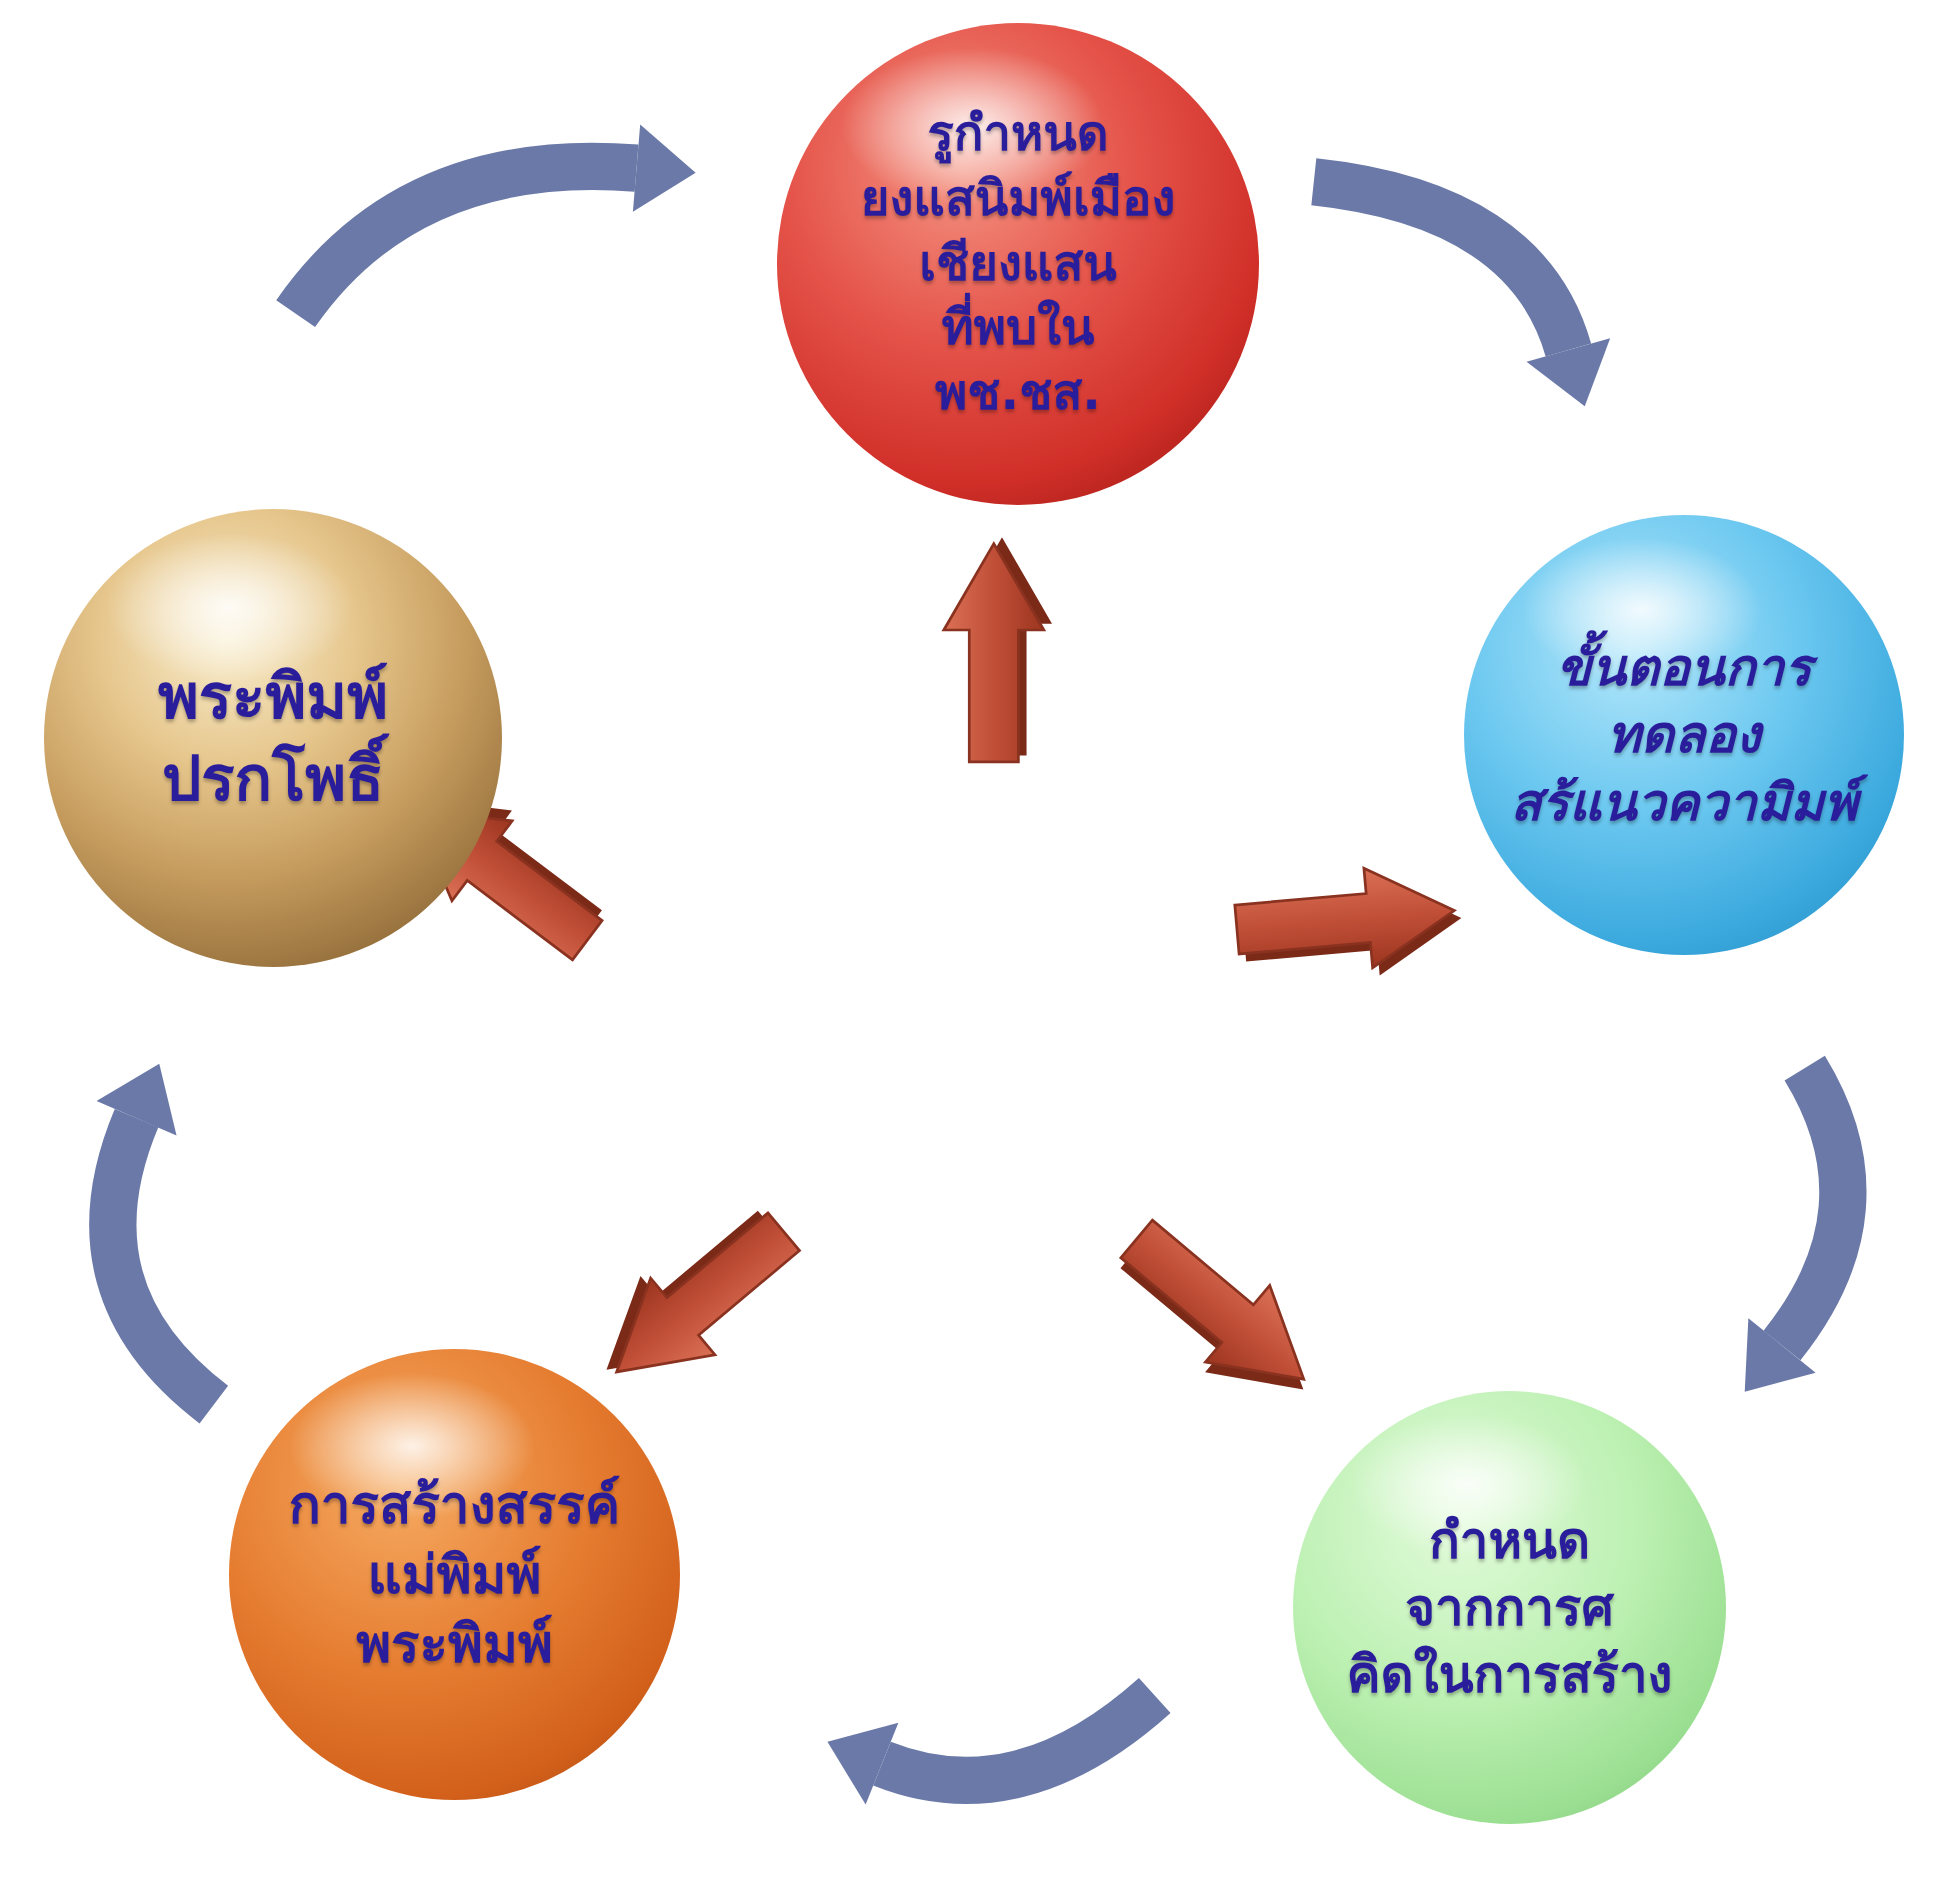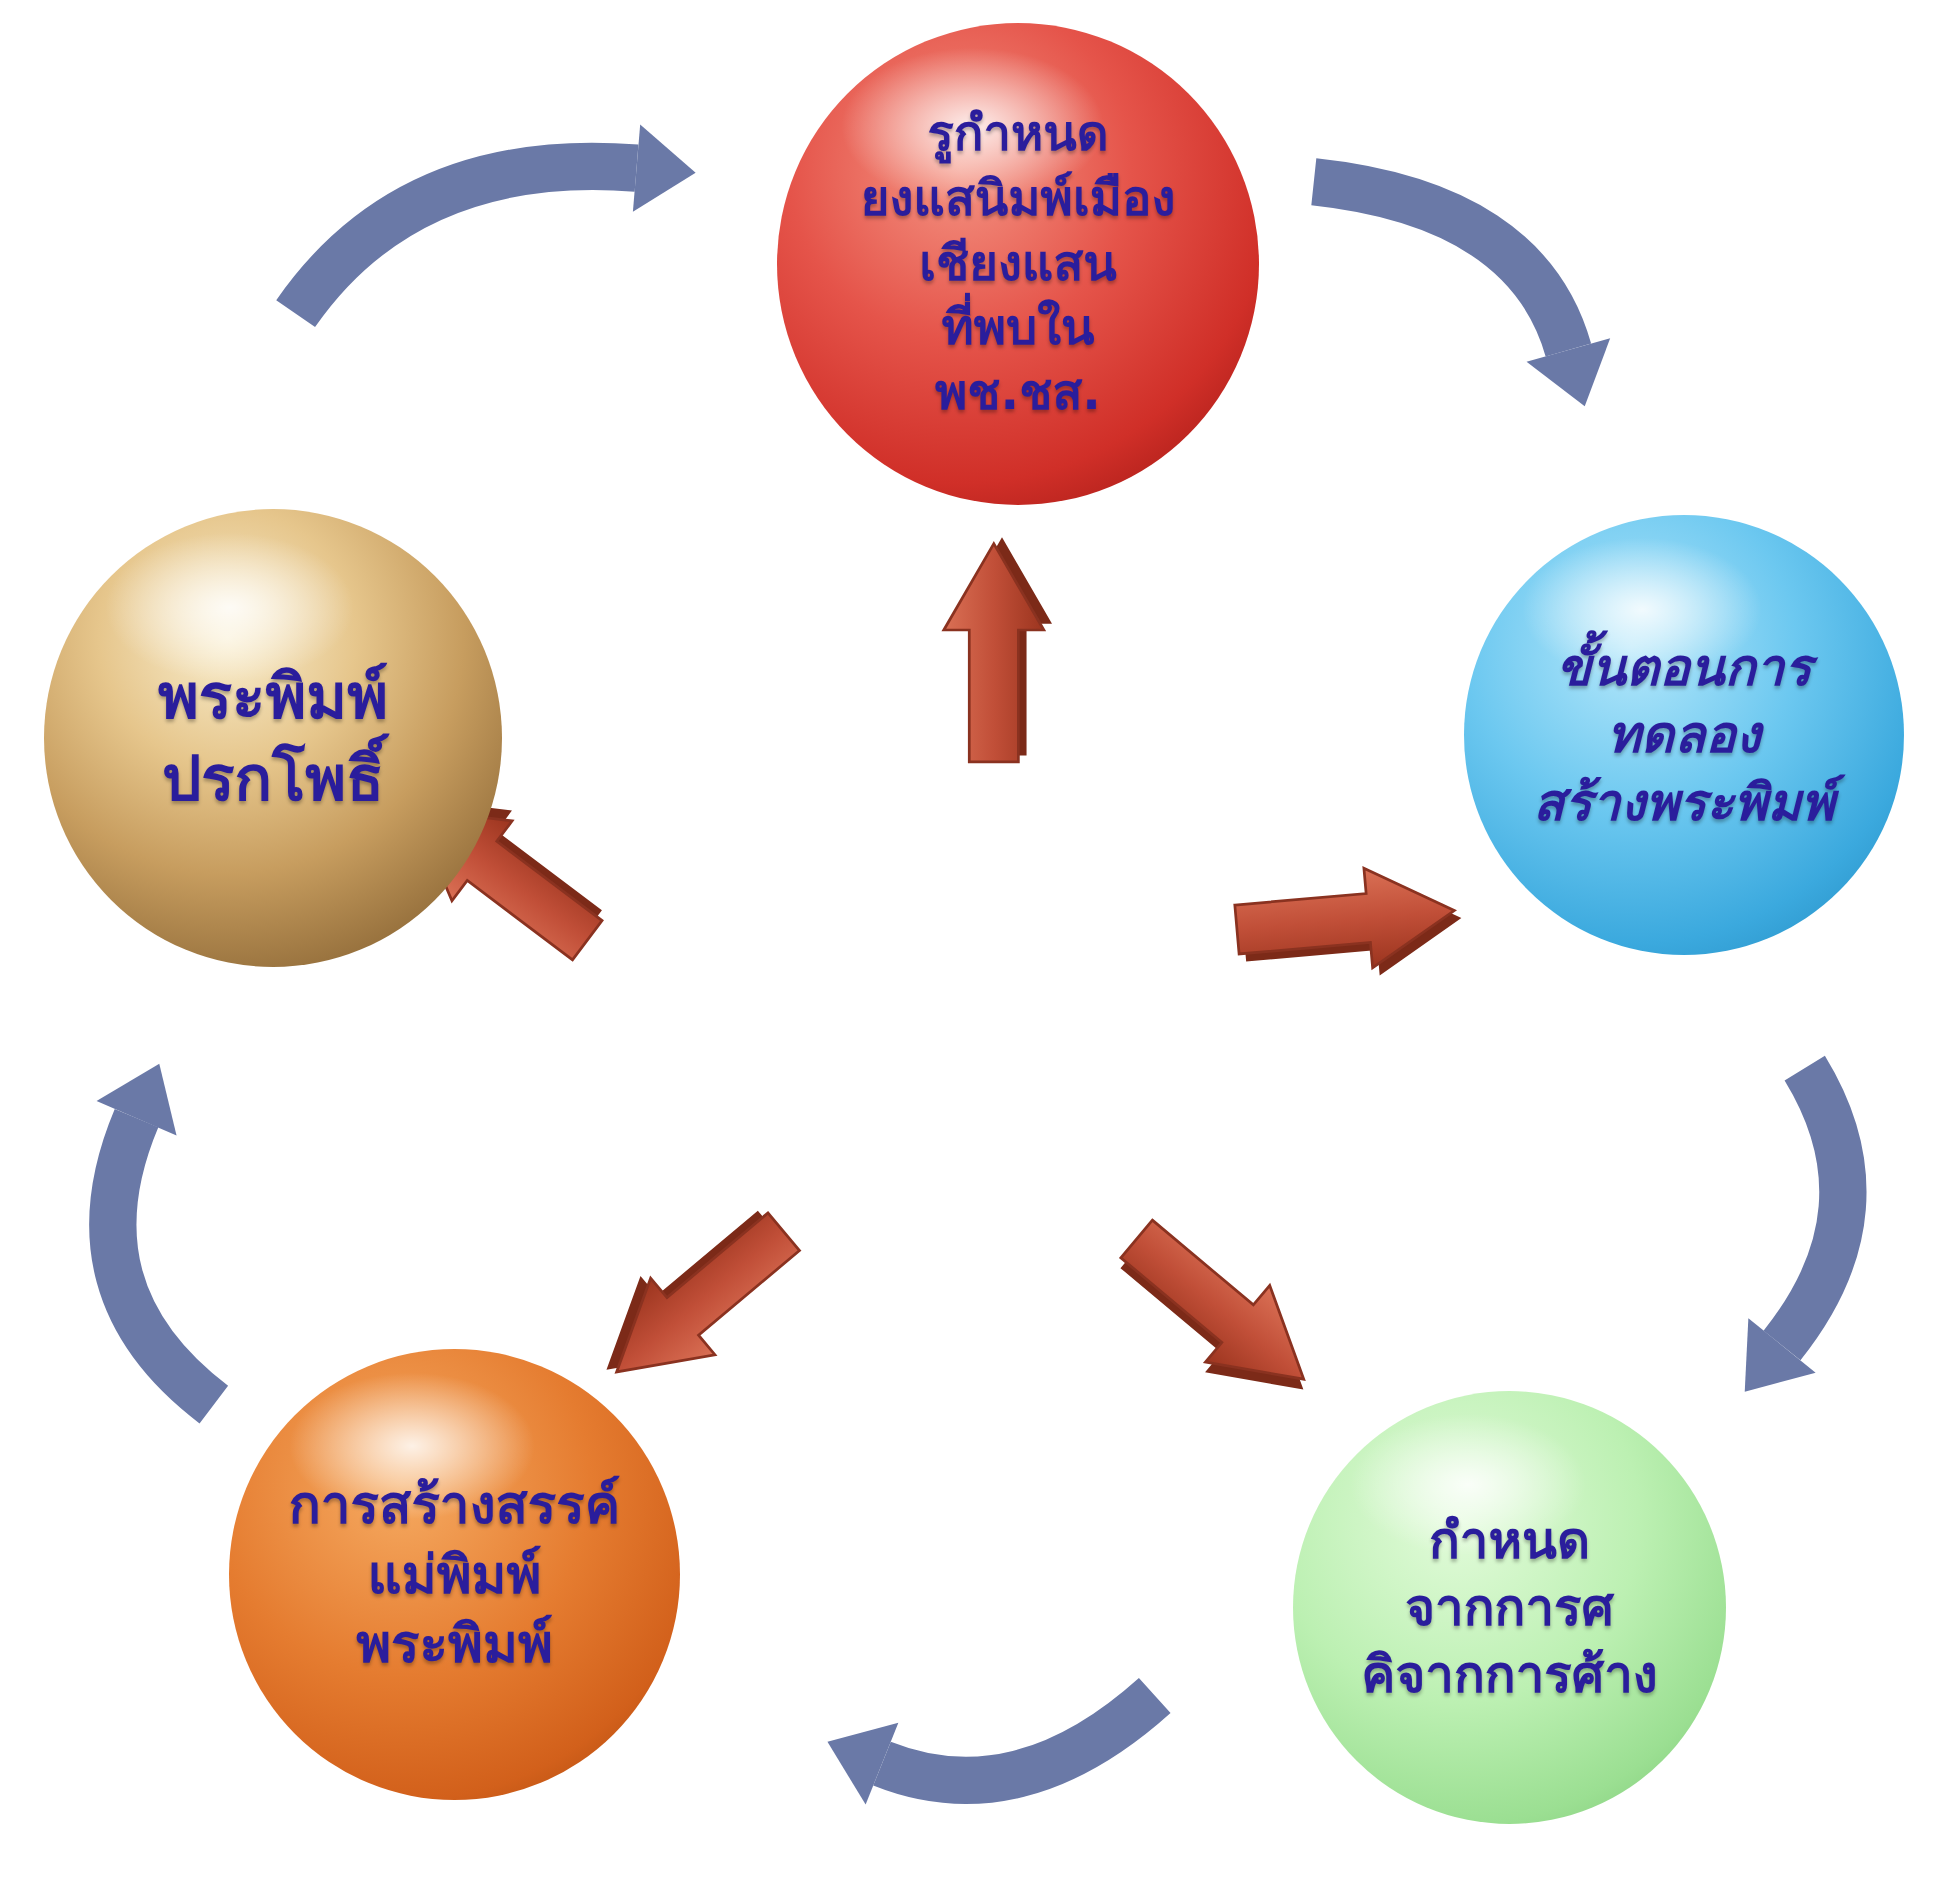--- a/index.html
+++ b/index.html
@@ -141,29 +141,29 @@
       <div>เชียงแสน</div>
       <div>ที่พบใน</div>
       <div>พช.ชส.</div>
     </div>
   </div>
 
   <div class="sphere s-right">
     <div class="label">
       <div>ขั้นตอนการ</div>
       <div>ทดลอง</div>
-      <div>สร้างพระพิมพ์</div>
+      <div>สร้แนวความิมพ์</div>
     </div>
   </div>
 
   <div class="sphere s-bottom-right">
     <div class="label">
       <div>กำหนด</div>
       <div>จากการศ</div>
-      <div>คิจากการศ้าง</div>
+      <div>คิดในการสร้าง</div>
     </div>
   </div>
 
   <div class="sphere s-bottom-left">
     <div class="label">
       <div>การสร้างสรรค์</div>
       <div>แม่พิมพ์</div>
       <div>พระพิมพ์</div>
     </div>
   </div>

